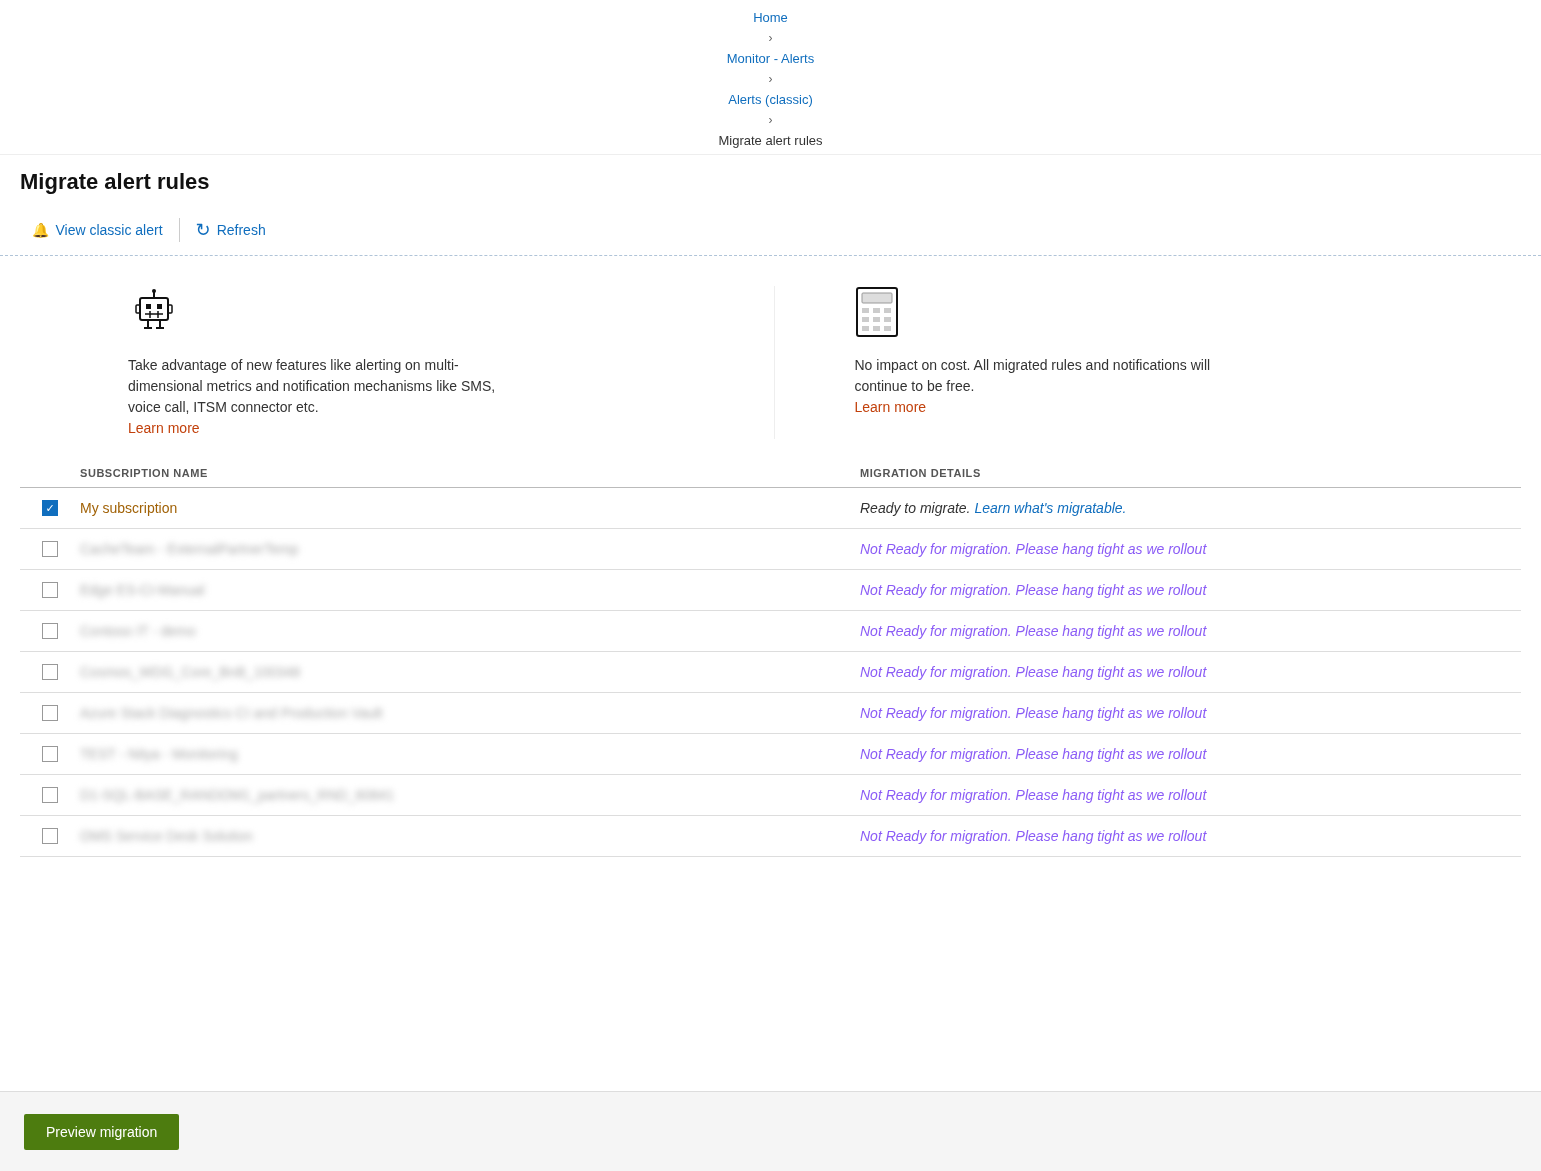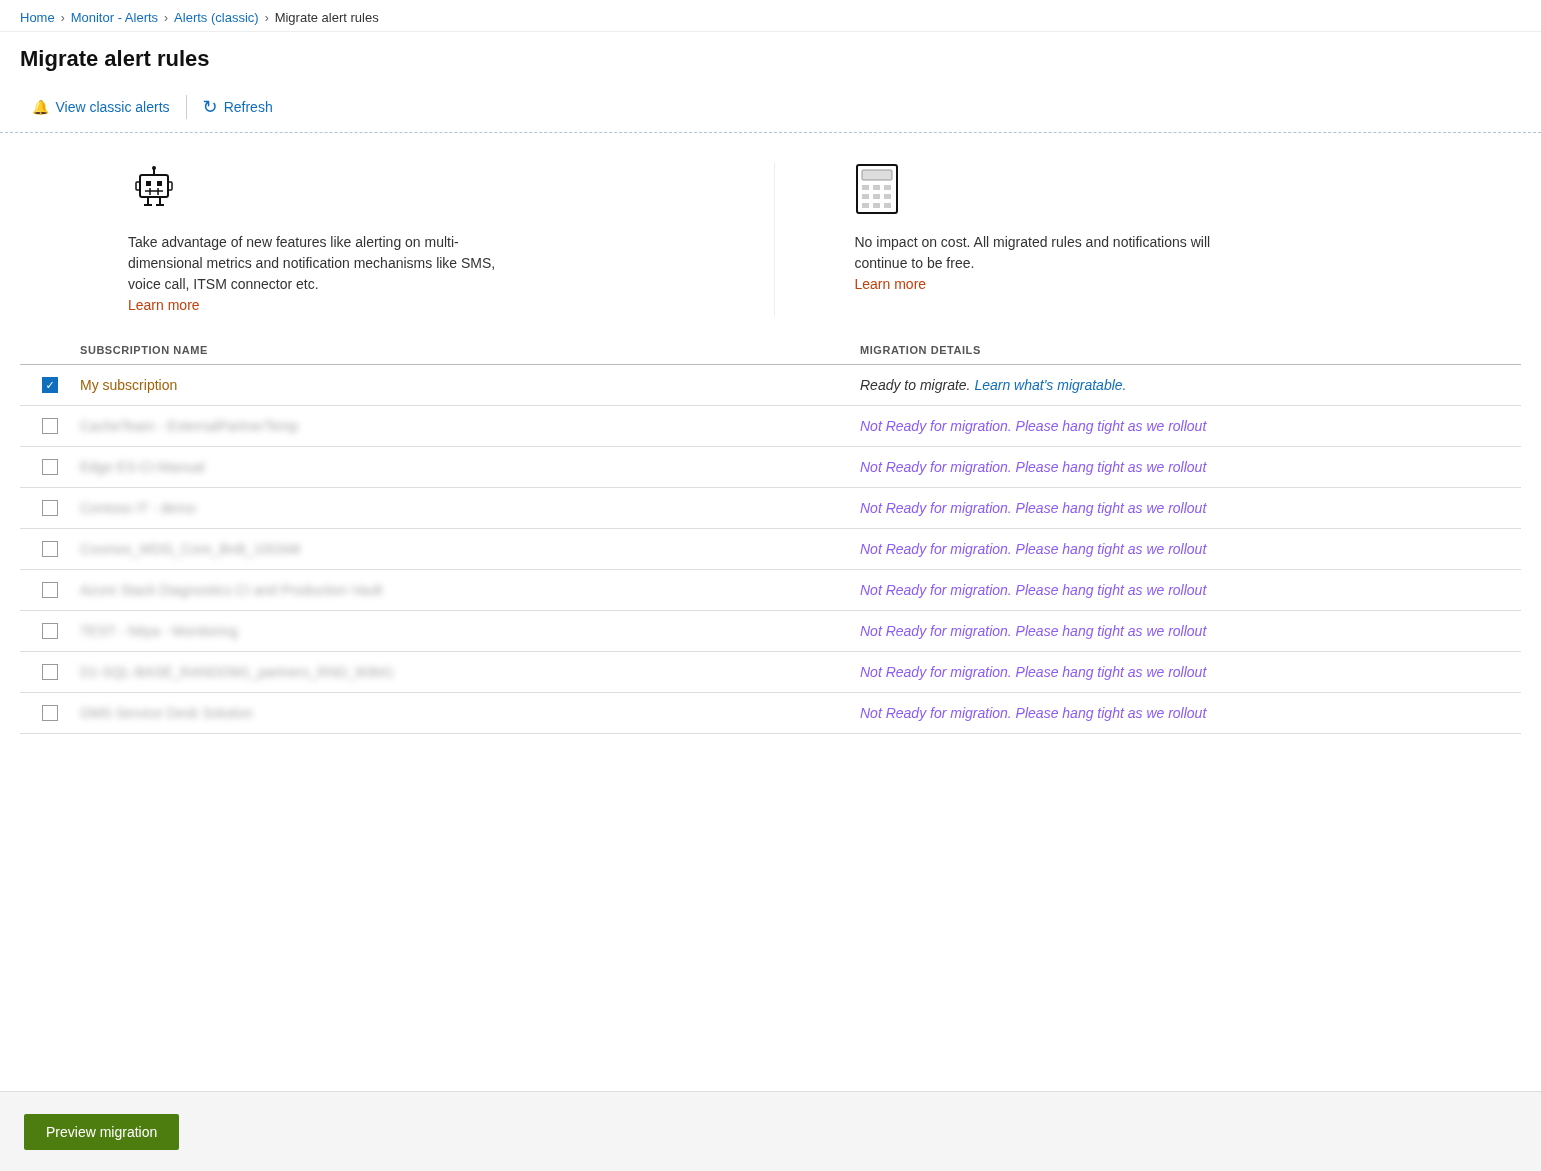--- a/index.html
+++ b/index.html
@@ -13,20 +13,21 @@
       overflow-x: hidden;
     }
     .breadcrumb {
       display: flex;
       align-items: center;
       gap: 6px;
       padding: 10px 20px 6px 20px;
       font-size: 13px;
       color: #106ebe;
       border-bottom: 1px solid #eee;
+      flex-direction: column;
     }
     .breadcrumb a {
       color: #106ebe;
       text-decoration: none;
       cursor: pointer;
     }
     .breadcrumb-sep {
       color: #666;
       font-size: 12px;
     }
@@ -208,21 +209,21 @@
   <span class="breadcrumb-current">Migrate alert rules</span>
 </nav>
 
 <div class="page-header">
   <h1 class="page-title">Migrate alert rules</h1>
 </div>
 
 <div class="toolbar">
   <button class="toolbar-btn">
     <span>🔔</span>
-    <span>View classic alerts</span>
+    <span>View classic alert</span>
   </button>
   <div class="toolbar-divider"></div>
   <button class="toolbar-btn">
     <span style="font-size:18px; display:inline-block; transform: rotate(0deg);">↻</span>
     <span>Refresh</span>
   </button>
 </div>
 
 <div class="info-cards">
 

